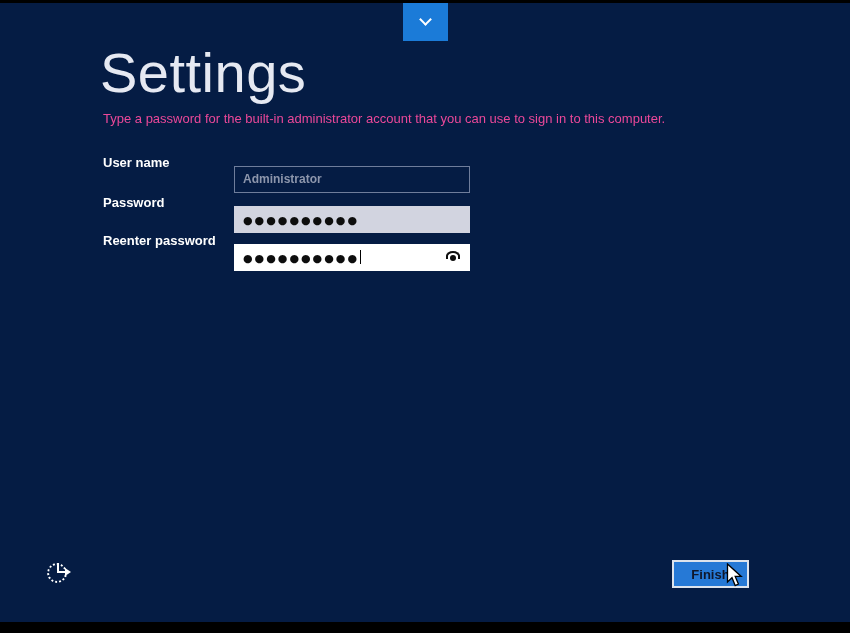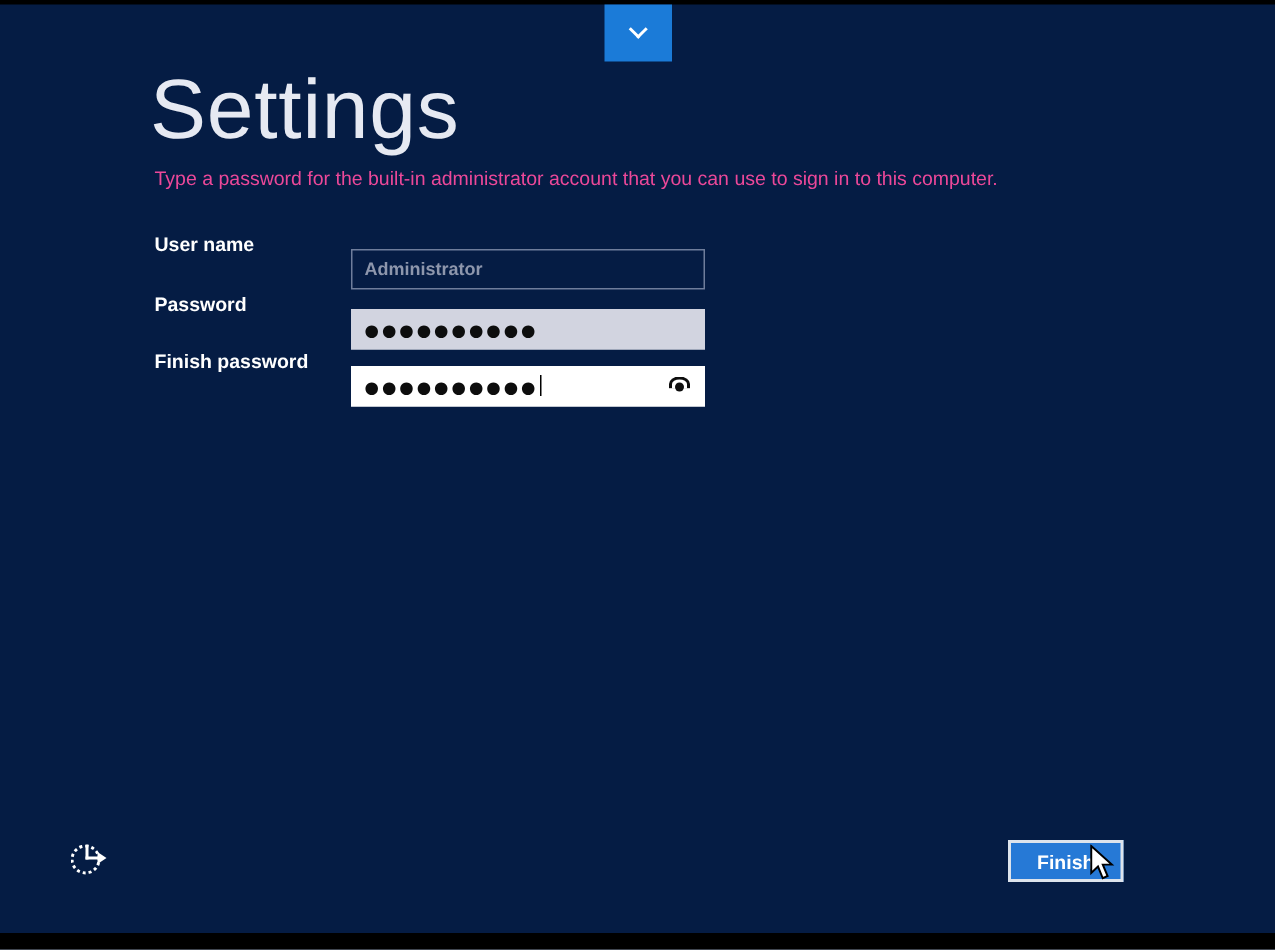--- a/index.html
+++ b/index.html
@@ -98,21 +98,21 @@
   }
   .eoa-head {
     position:absolute; left:18px; top:8px; width:0; height:0;
     border-left:6px solid #fff; border-top:4px solid transparent; border-bottom:4px solid transparent;
   }
 
   
   .finish-btn {
     position:absolute; left:672px; top:560px; width:77px; height:28px;
     background:#2679d6; border:2px solid #dde3ec;
-    color:#ffffff; font-size:13px; font-weight:bold;
+    color:#0f172a; font-size:13px; font-weight:bold;
     display:flex; align-items:center; justify-content:center; cursor:pointer;
   }
 
   .cursor { position:absolute; left:726px; top:563px; pointer-events:none; }
 </style>
 </head>
 <body>
 
 <div class="screen">
   <div class="desktop"></div>
@@ -129,21 +129,21 @@
     <div class="field-label">User name</div>
     <div class="field field-username">Administrator</div>
   </div>
 
   <div class="form-row row-password">
     <div class="field-label">Password</div>
     <div class="field field-password"><span class="masked">●●●●●●●●●●</span></div>
   </div>
 
   <div class="form-row row-reenter">
-    <div class="field-label">Finish password</div>
+    <div class="field-label">Reenter password</div>
     <div class="field field-reenter">
       <span class="masked">●●●●●●●●●●</span><span class="caret"></span>
       <span class="reveal">
         <span class="eye-arc" style="display:block"></span>
         <span class="eye-ball" style="display:block"></span>
       </span>
     </div>
   </div>
 
   <div class="eoa-btn">

